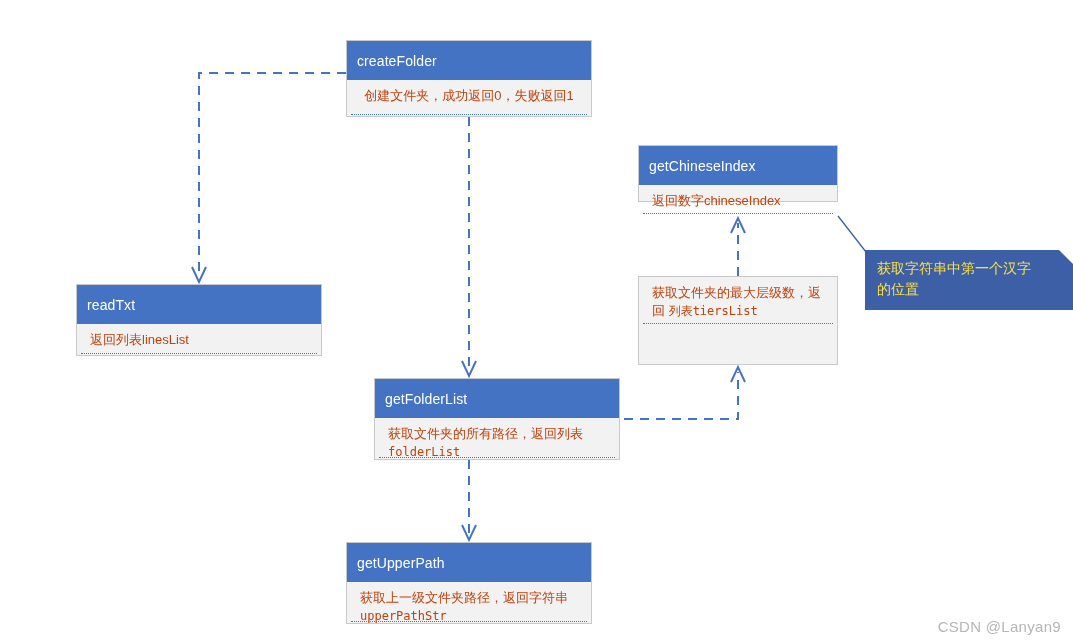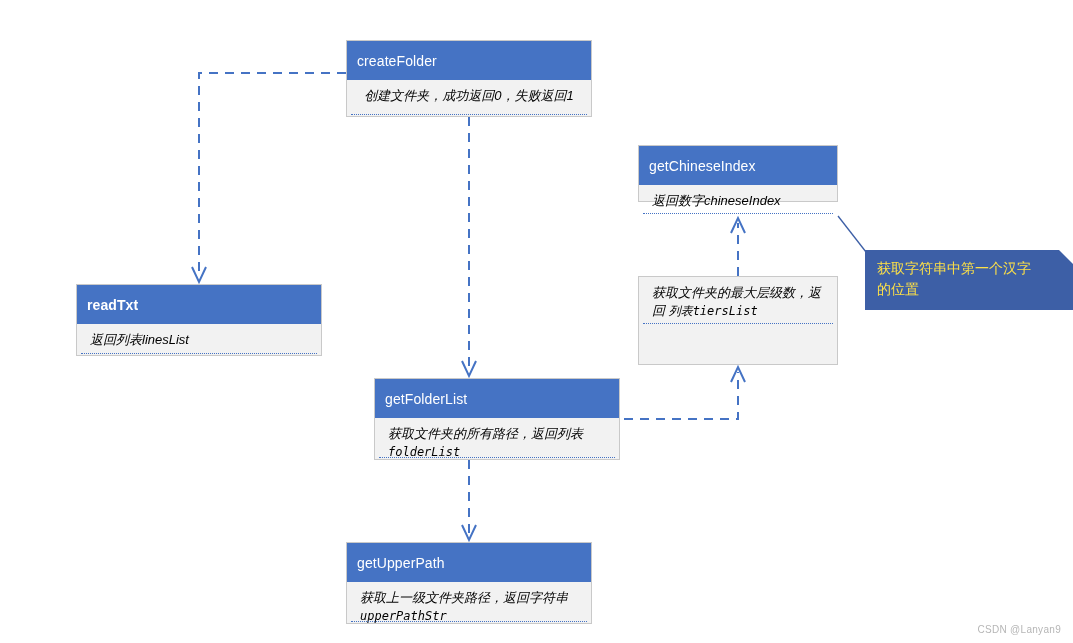--- a/index.html
+++ b/index.html
@@ -47,24 +47,23 @@
     display: flex;
     align-items: center;
     padding-left: 10px;
     box-sizing: border-box;
     height: 39px;
   }
   .uml-body {
     position: relative;
     box-sizing: border-box;
     padding: 7px 10px 0 13px;
-    color: #000000;
+    color: #c2410c;
     font-size: 13px;
     line-height: 18px;
-    font-style: italic;
   }
   .uml-body .mono {
     font-family: "DejaVu Sans Mono", "Liberation Mono", monospace;
     font-size: 12px;
   }
   .uml-underline {
     position: absolute;
     left: 4px;
     right: 4px;
     bottom: 3px;
@@ -92,21 +91,21 @@
     border-left: 14px solid transparent;
     border-top: 14px solid #ffffff;
   }
 
   
   .watermark {
     position: absolute;
     right: 12px;
     bottom: 8px;
     color: #b6b6b6;
-    font-size: 10px;
+    font-size: 15px;
     letter-spacing: 0.3px;
   }
 </style>
 </head>
 <body>
 
 <div id="canvas">
 
   <svg id="connectors" viewBox="0 0 1073 643" width="1073" height="643">
 
@@ -150,21 +149,21 @@
 
   <div class="uml-box" style="left:638px; top:145px; width:200px; height:57px;">
     <div class="uml-head" style="height:39px;">getChineseIndex</div>
     <div class="uml-body" style="height:32px;">
       <span>返回数字chineseIndex</span>
       <div class="uml-underline"></div>
     </div>
   </div>
 
   <div class="uml-box" style="left:76px; top:284px; width:246px; height:72px;">
-    <div class="uml-head" style="height:39px;font-weight:bold;">readTxt</div>
+    <div class="uml-head" style="height:39px;">readTxt</div>
     <div class="uml-body" style="height:33px;">
       <span>返回列表linesList</span>
       <div class="uml-underline"></div>
     </div>
   </div>
 
   <div class="uml-box" style="left:638px; top:276px; width:200px; height:89px;">
     <div class="uml-body" style="height:50px;">
       <span>获取文件夹的最大层级数，返回</span>
       <span class="mono">列表tiersList</span>

